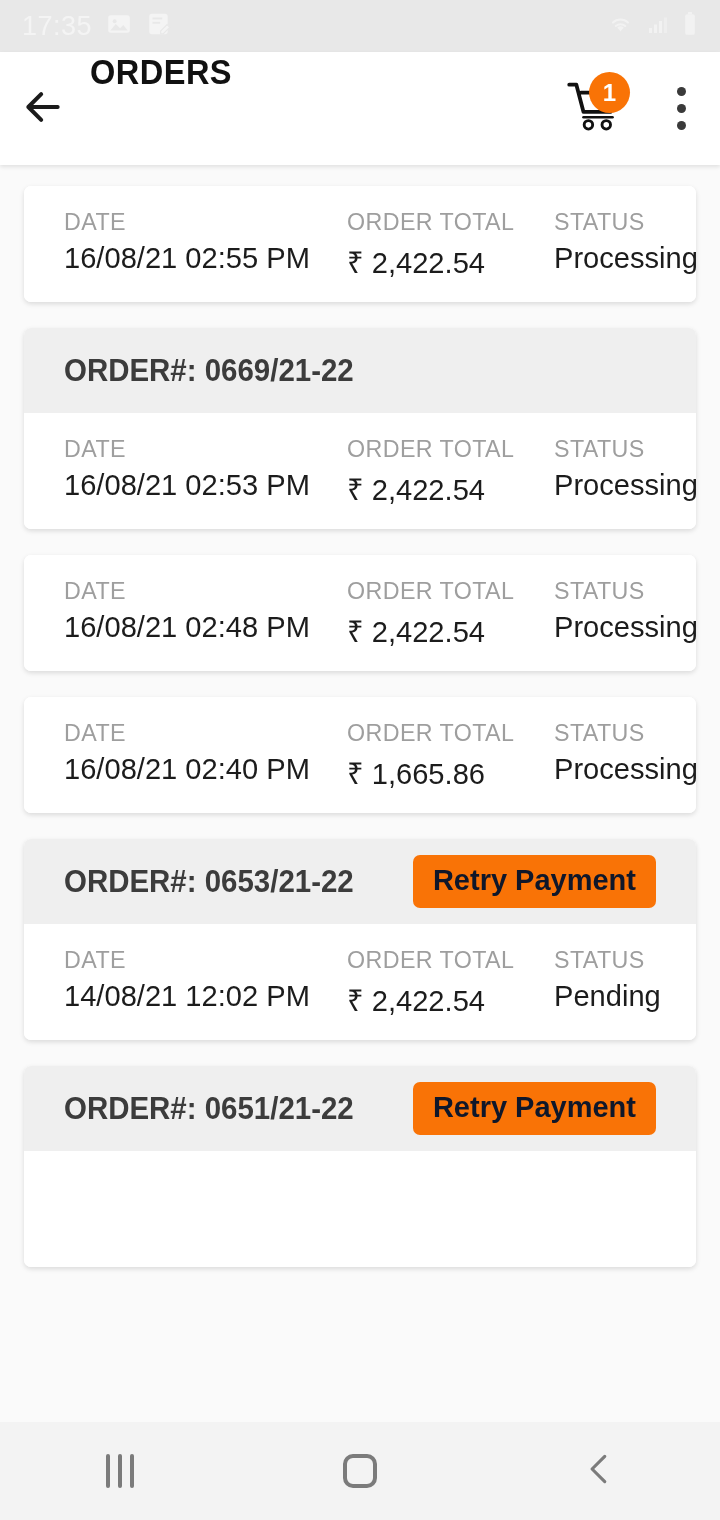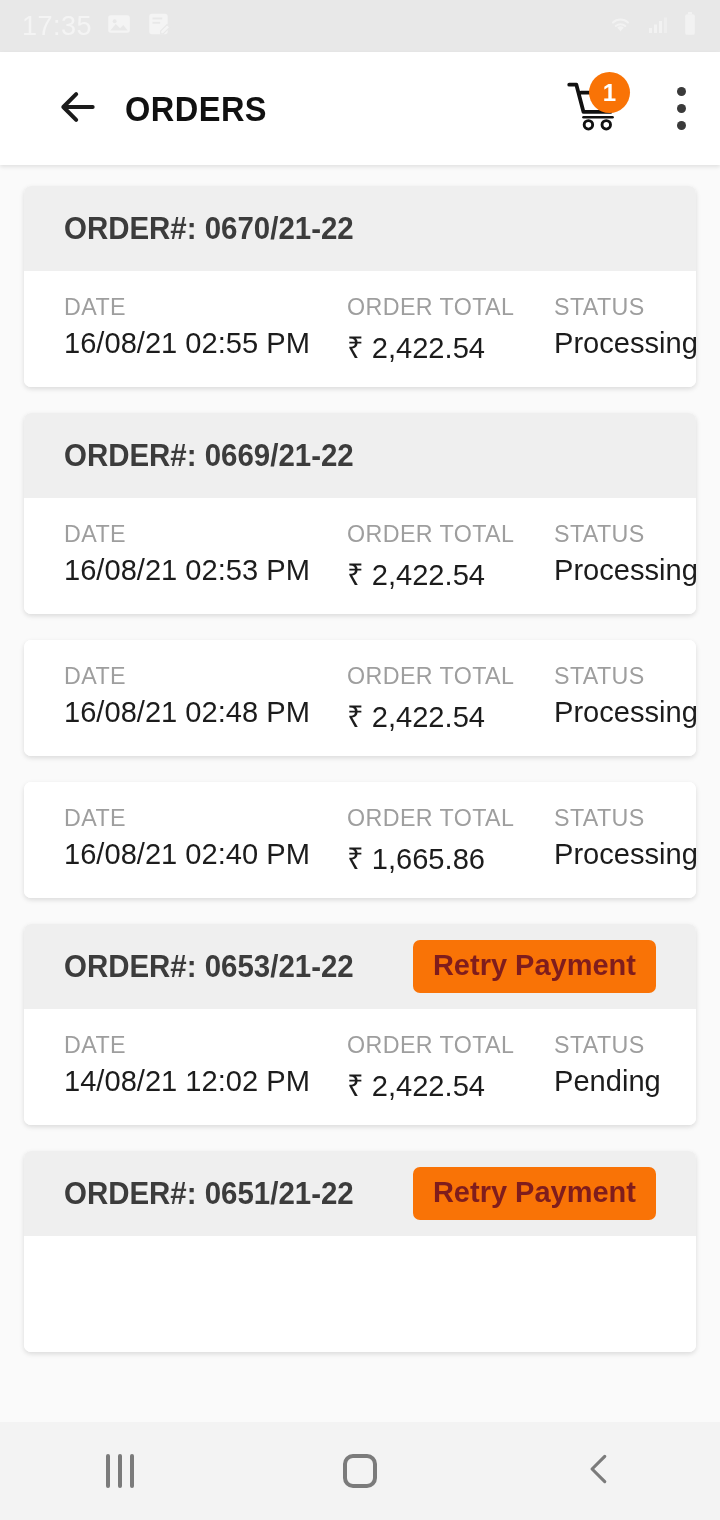--- a/index.html
+++ b/index.html
@@ -21,23 +21,22 @@
   .sb-left{ display:flex; align-items:center; gap:14px; }
   .sb-time{ color:#f4f4f4; font-size:27px; letter-spacing:.5px; font-family:"Liberation Sans", sans-serif; }
   .sb-right{ display:flex; align-items:center; gap:12px; }
   .sb-ic{ display:block; }
 
   
   .appbar{
     position:absolute; top:52px; left:0; width:720px; height:113px;
     background:#ffffff;
     box-shadow:0 2px 4px rgba(0,0,0,0.10);
-    display:flex; align-items:center;
+    display:flex; 
     z-index:5;
-    padding-left:35px;
   }
   .back-btn{ width:86px; height:113px; display:flex; align-items:center; justify-content:center; }
   .appbar-title{
     font-size:35px; font-weight:bold; color:#111111;
     letter-spacing:.5px;
     font-family:"Liberation Sans Narrow","Liberation Sans",sans-serif;
     transform:scaleX(0.93); transform-origin:left center;
     margin-left:4px;
   }
   .appbar-actions{ margin-left:auto; display:flex; align-items:center; }
@@ -73,21 +72,21 @@
   }
   .order-no{
     font-size:31px; font-weight:bold; color:#3c3c3c;
     letter-spacing:0px;
     font-family:"Liberation Sans Narrow","Liberation Sans",sans-serif;
     transform:scaleX(0.95); transform-origin:left center;
     white-space:nowrap;
   }
   .retry-btn{
     margin-left:auto;
-    background:#F97306; color:#7f1d1d;
+    background:#F97306; color:#0f172a;
     font-size:29px; font-weight:bold;
     padding:11px 20px 13px 20px;
     border-radius:7px;
     border:none;
     font-family:"Liberation Sans Narrow","Liberation Sans",sans-serif;
     white-space:nowrap;
     line-height:1;
   }
   .card-body{
     background:#ffffff;
@@ -197,23 +196,20 @@
         <span class="menu-dot"></span>
         <span class="menu-dot"></span>
         <span class="menu-dot"></span>
       </div>
     </div>
   </div>
 
   <div class="list">
 
     <div class="card">
-      <div class="card-head">
-        <div class="order-no">ORDER#: 0670/21-22</div>
-      </div>
       <div class="card-body">
         <div class="col col-date">
           <div class="col-label">DATE</div>
           <div class="col-value">16/08/21 02:55 PM</div>
         </div>
         <div class="col col-total">
           <div class="col-label">ORDER TOTAL</div>
           <div class="col-value">₹ 2,422.54</div>
         </div>
         <div class="col col-status">

